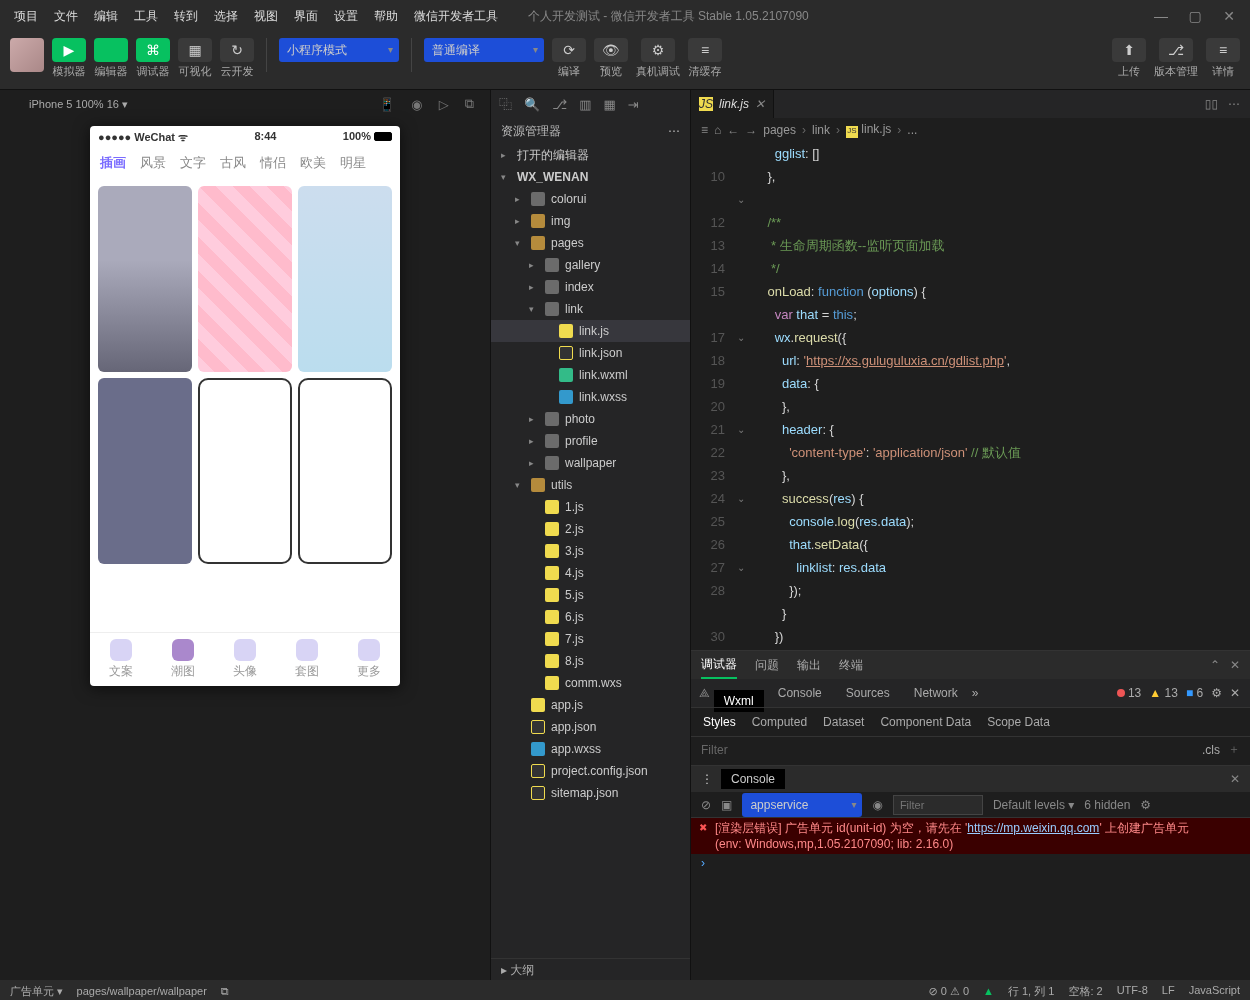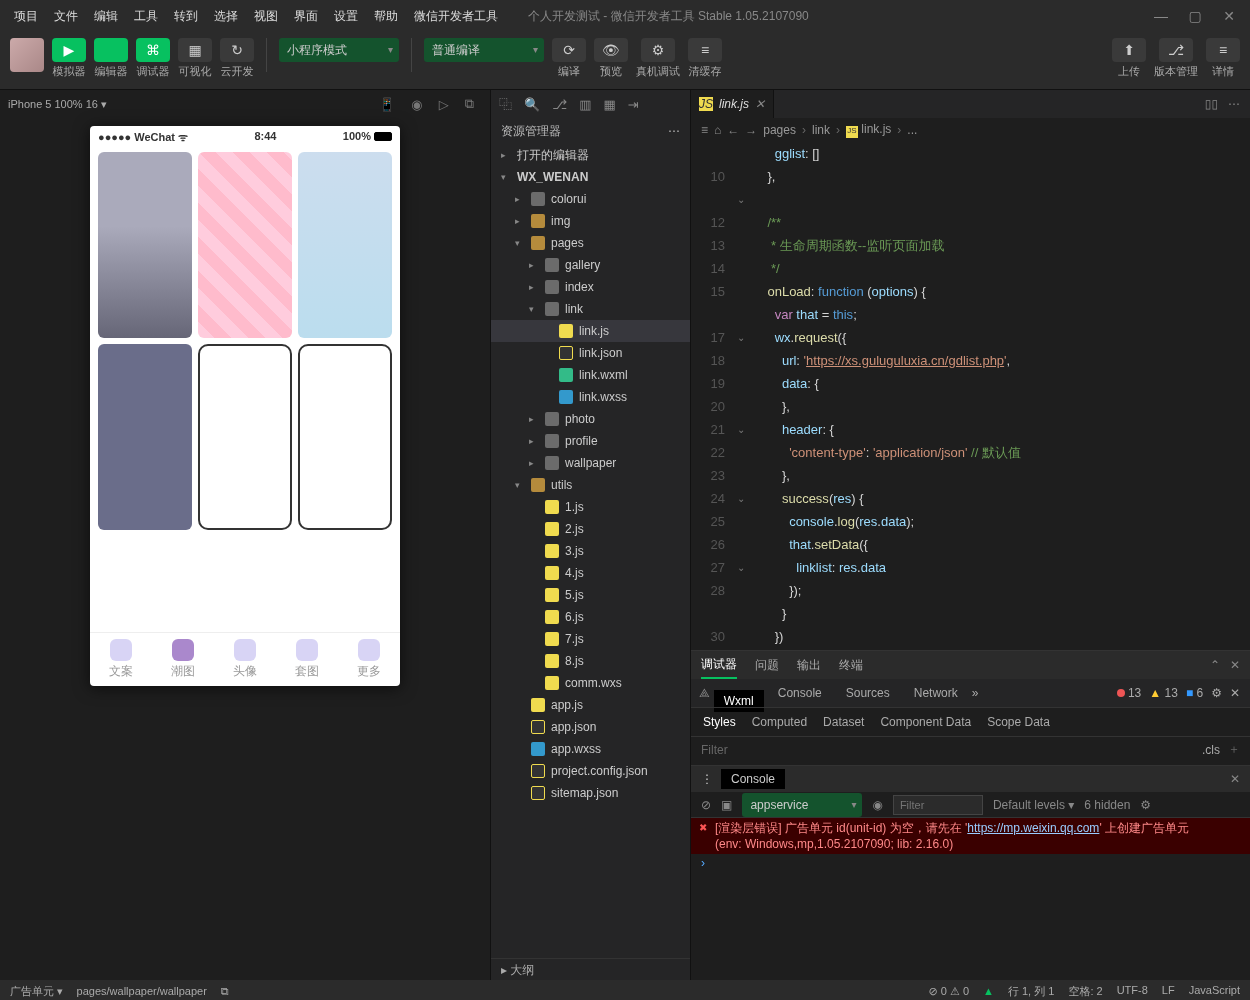--- a/index.html
+++ b/index.html
@@ -10,26 +10,26 @@
 .menubar .winctrl { margin-left:auto; display:flex; gap:8px; color:#888; }
 .menubar .winctrl span { width:26px; text-align:center; font-size:14px; }
 .toolbar { height:58px; background:#2b2b2b; display:flex; align-items:flex-start; padding:6px 10px 0 10px; gap:8px; border-bottom:1px solid #111; }
 .toolbar .avatar { width:34px; height:34px; background:linear-gradient(135deg,#caa,#a88); border-radius:4px; }
 .tbtn { display:flex; flex-direction:column; align-items:center; gap:2px; }
 .tbtn .ic { width:34px; height:24px; border-radius:4px; display:flex; align-items:center; justify-content:center; font-size:14px; }
 .tbtn .lbl { font-size:11px; color:#aaa; }
 .green { background:#07c160; color:#fff; }
 .gray { background:#3a3a3a; color:#ccc; }
 .sep { width:1px; height:34px; background:#444; margin:0 4px; }
-.dropdown { height:24px; background:#14532d; border-radius:3px; padding:0 18px 0 8px; line-height:24px; color:#ccc; position:relative; min-width:120px; }
+.dropdown { height:24px; background:#1d4ed8; border-radius:3px; padding:0 18px 0 8px; line-height:24px; color:#ccc; position:relative; min-width:120px; }
 .dropdown::after { content:"▾"; position:absolute; right:6px; color:#888; font-size:10px; }
 .toolbar-right { margin-left:auto; display:flex; gap:8px; }
 .main { display:flex; height:calc(1000px - 30px - 58px - 22px); }
 .simcol { width:490px; background:#1e1e1e; display:flex; flex-direction:column; }
-.simhdr { height:28px; display:flex; align-items:center; padding:0 8px; color:#aaa; font-size:11px; }
+.simhdr { height:28px; display:flex; align-items:center; padding:0 8px; color:#aaa; font-size:11px;margin-left:21px; }
 .simhdr .spacer { flex:1; }
 .simhdr .ic { margin:0 8px; color:#777; font-size:13px; }
 .phone { width:310px; height:560px; background:#fff; margin:8px 0 0 90px; border-radius:4px; box-shadow:0 2px 16px rgba(0,0,0,.6); color:#333; overflow:hidden; display:flex; flex-direction:column; }
 .pstatus { height:20px; display:flex; align-items:center; padding:0 8px; font-size:11px; font-weight:600; }
 .pstatus .m { flex:1; text-align:center; }
 .pstatus .batt { display:flex; align-items:center; gap:3px; }
 .pstatus .batt .b { width:18px; height:9px; border:1px solid #000; border-radius:2px; background:#000; }
 .pnav { height:36px; display:flex; align-items:center; justify-content:center; position:relative; font-size:14px; font-weight:500; }
 .pnav .caps { position:absolute; right:8px; display:flex; gap:2px; align-items:center; }
 .pnav .cap { width:24px; height:24px; border:1px solid #999; border-radius:12px; display:flex; align-items:center; justify-content:center; font-size:12px; }
@@ -198,20 +198,29 @@
     </div>
     <div class="phone">
       <div class="pstatus">
         <span>●●●●● WeChat ᯤ</span>
         <span class="m">8:44</span>
         <span class="batt">
             <span>100%</span>
             <span class="b"></span>
           </span>
       </div>
+      <div class="ptabs" id="ptabs">
+          <span class="t active">插画</span>
+          <span class="t ">风景</span>
+          <span class="t ">文字</span>
+          <span class="t ">古风</span>
+          <span class="t ">情侣</span>
+          <span class="t ">欧美</span>
+          <span class="t ">明星</span>
+        </div>
       <div class="pgallery">
         <div class="prow">
           <div class="pthumb" style="background:linear-gradient(#aab 40%,#667),radial-gradient(circle at 50% 35%,#eef 18%,transparent 20%)"></div>
           <div class="pthumb" style="background:repeating-linear-gradient(45deg,#fcd 0 12px,#fbc 12px 24px)"></div>
           <div class="pthumb" style="background:linear-gradient(#cde,#bde)"></div>
         </div>
         <div class="prow">
           <div class="pthumb" style="background:#6a6d8a"></div>
           <div class="pthumb" style="background:#fff;border:2px solid #333;border-radius:10px"></div>
           <div class="pthumb" style="background:#fff;border:2px solid #333;border-radius:10px"></div>

